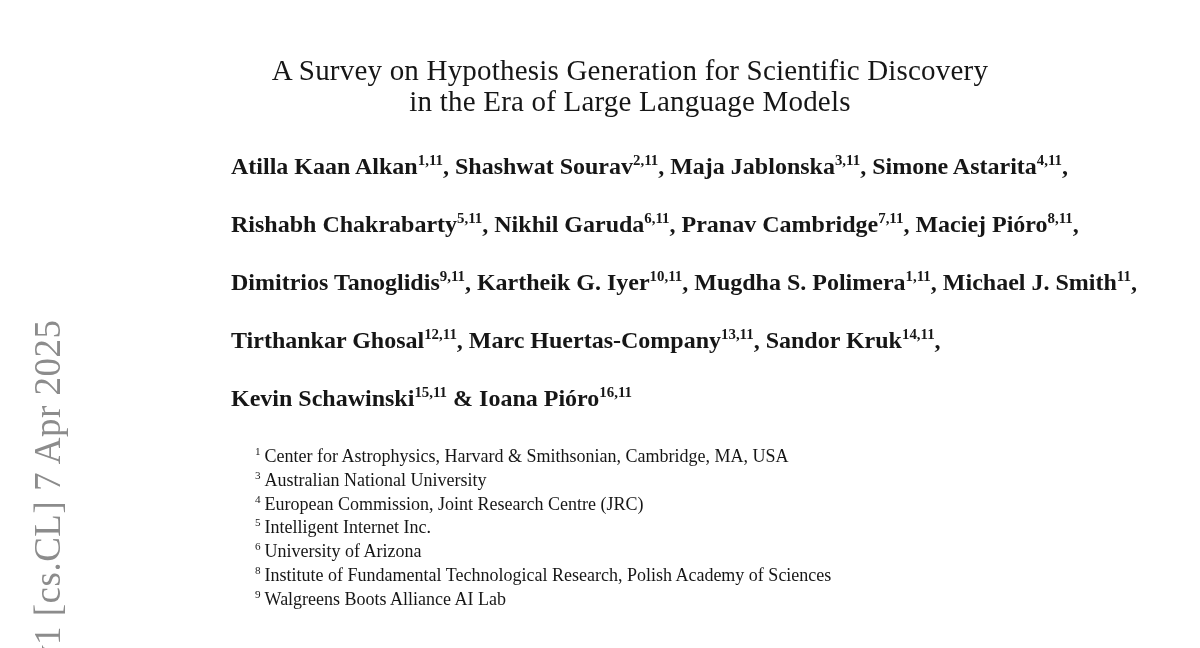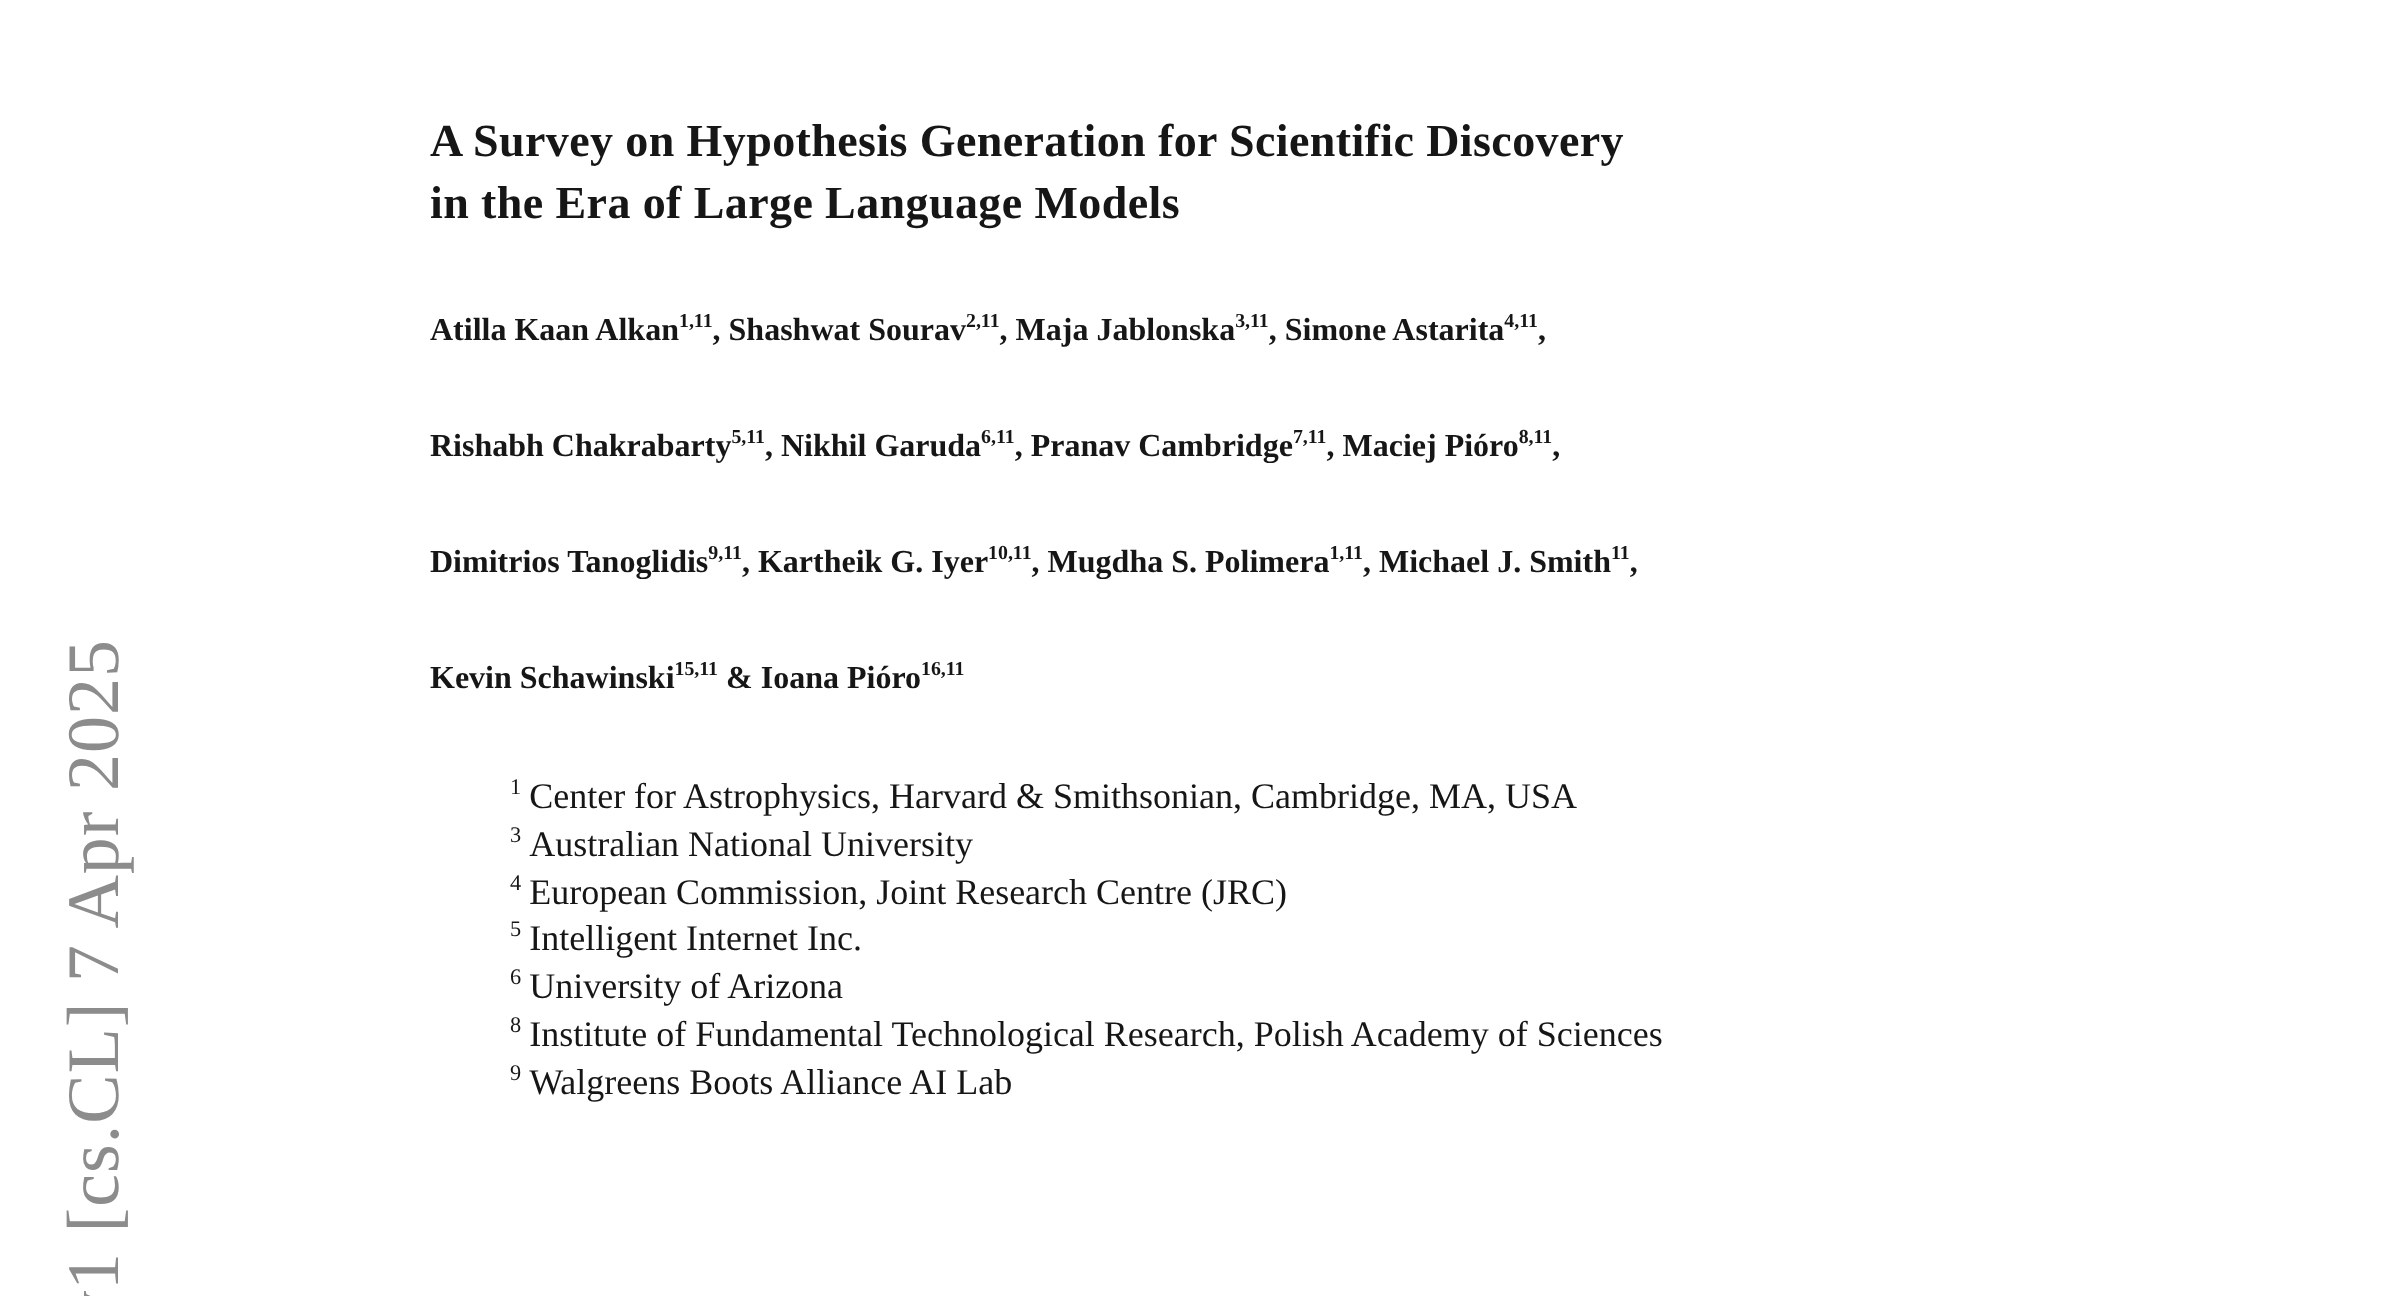--- a/index.html
+++ b/index.html
@@ -28,34 +28,36 @@
     letter-spacing: 0.5px;
     color: #8c8c8c;
   }
   .content {
     position: absolute;
     left: 215px;
     top: 55px;
     width: 830px;
   }
   .paper-title {
-    font-size: 23px;
-    font-weight: bold;
+    font-size: 29px;
+    font-weight: normal;
     line-height: 31px;
     letter-spacing: 0.2px;
+    text-align: center;
   }
   .authors-block {
     margin-top: 38px;
   }
   .author-line {
-    font-size: 16px;
+    font-size: 24px;
     font-weight: bold;
     line-height: 22px;
     margin-bottom: 36px;
     white-space: nowrap;
+    margin-left: 16px;
   }
   .affils-block {
     margin-top: 21px;
   }
   .affil-line {
     font-size: 18px;
     line-height: 23.8px;
     white-space: nowrap;
     margin-left: 40px;
   }
@@ -79,20 +81,21 @@
 
     <div class="paper-title">
       <div>A Survey on Hypothesis Generation for Scientific Discovery</div>
       <div>in the Era of Large Language Models</div>
     </div>
 
     <div class="authors-block" id="authors">
         <div class="author-line"><span>Atilla Kaan Alkan</span><sup>1,11</sup>, <span>Shashwat Sourav</span><sup>2,11</sup>, <span>Maja Jablonska</span><sup>3,11</sup>, <span>Simone Astarita</span><sup>4,11</sup>,</div>
         <div class="author-line"><span>Rishabh Chakrabarty</span><sup>5,11</sup>, <span>Nikhil Garuda</span><sup>6,11</sup>, <span>Pranav Cambridge</span><sup>7,11</sup>, <span>Maciej Pióro</span><sup>8,11</sup>,</div>
         <div class="author-line"><span>Dimitrios Tanoglidis</span><sup>9,11</sup>, <span>Kartheik G. Iyer</span><sup>10,11</sup>, <span>Mugdha S. Polimera</span><sup>1,11</sup>, <span>Michael J. Smith</span><sup>11</sup>,</div>
+        <div class="author-line"><span>Tirthankar Ghosal</span><sup>12,11</sup>, <span>Marc Huertas-Company</span><sup>13,11</sup>, <span>Sandor Kruk</span><sup>14,11</sup>,</div>
         <div class="author-line"><span>Kevin Schawinski</span><sup>15,11</sup> &amp; <span>Ioana Pióro</span><sup>16,11</sup></div>
       </div>
 
     <div class="affils-block" id="affils">
         <div class="affil-line"><sup>1</sup><span>Center for Astrophysics, Harvard &amp; Smithsonian, Cambridge, MA, USA</span></div>
         <div class="affil-line"><sup>3</sup><span>Australian National University</span></div>
         <div class="affil-line"><sup>4</sup><span>European Commission, Joint Research Centre (JRC)</span></div>
         <div class="affil-line"><sup>5</sup><span>Intelligent Internet Inc.</span></div>
         <div class="affil-line"><sup>6</sup><span>University of Arizona</span></div>
         <div class="affil-line"><sup>8</sup><span>Institute of Fundamental Technological Research, Polish Academy of Sciences</span></div>

